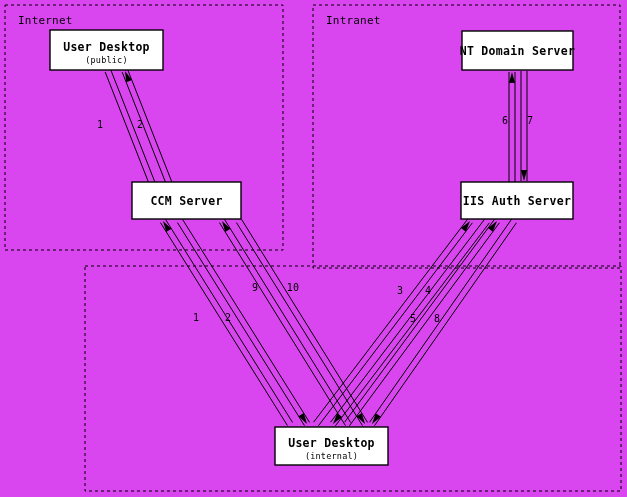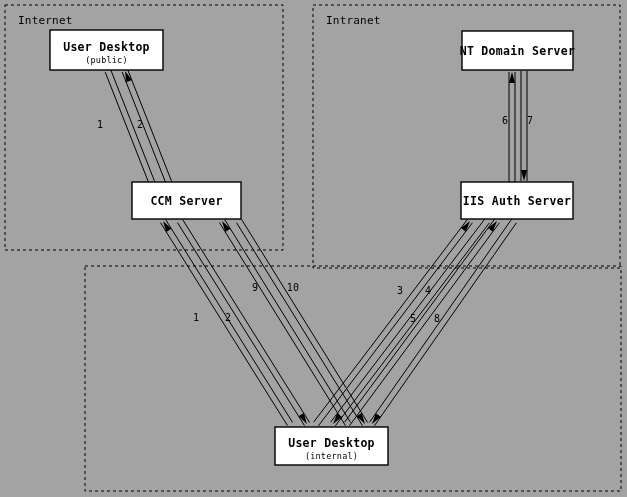--- a/index.html
+++ b/index.html
@@ -4,21 +4,21 @@
 <style>
   html, body {
     margin: 0;
     padding: 0;
     background: #ffffff;
   }
   #diagram-root {
     position: relative;
     width: 627px;
     height: 497px;
-    background: #a3a3a3;
+    background: #d946ef;
     font-family: "DejaVu Sans Mono", "Liberation Mono", monospace;
     overflow: hidden;
   }
   svg.canvas {
     position: absolute;
     left: 0;
     top: 0;
     width: 627px;
     height: 497px;
   }

